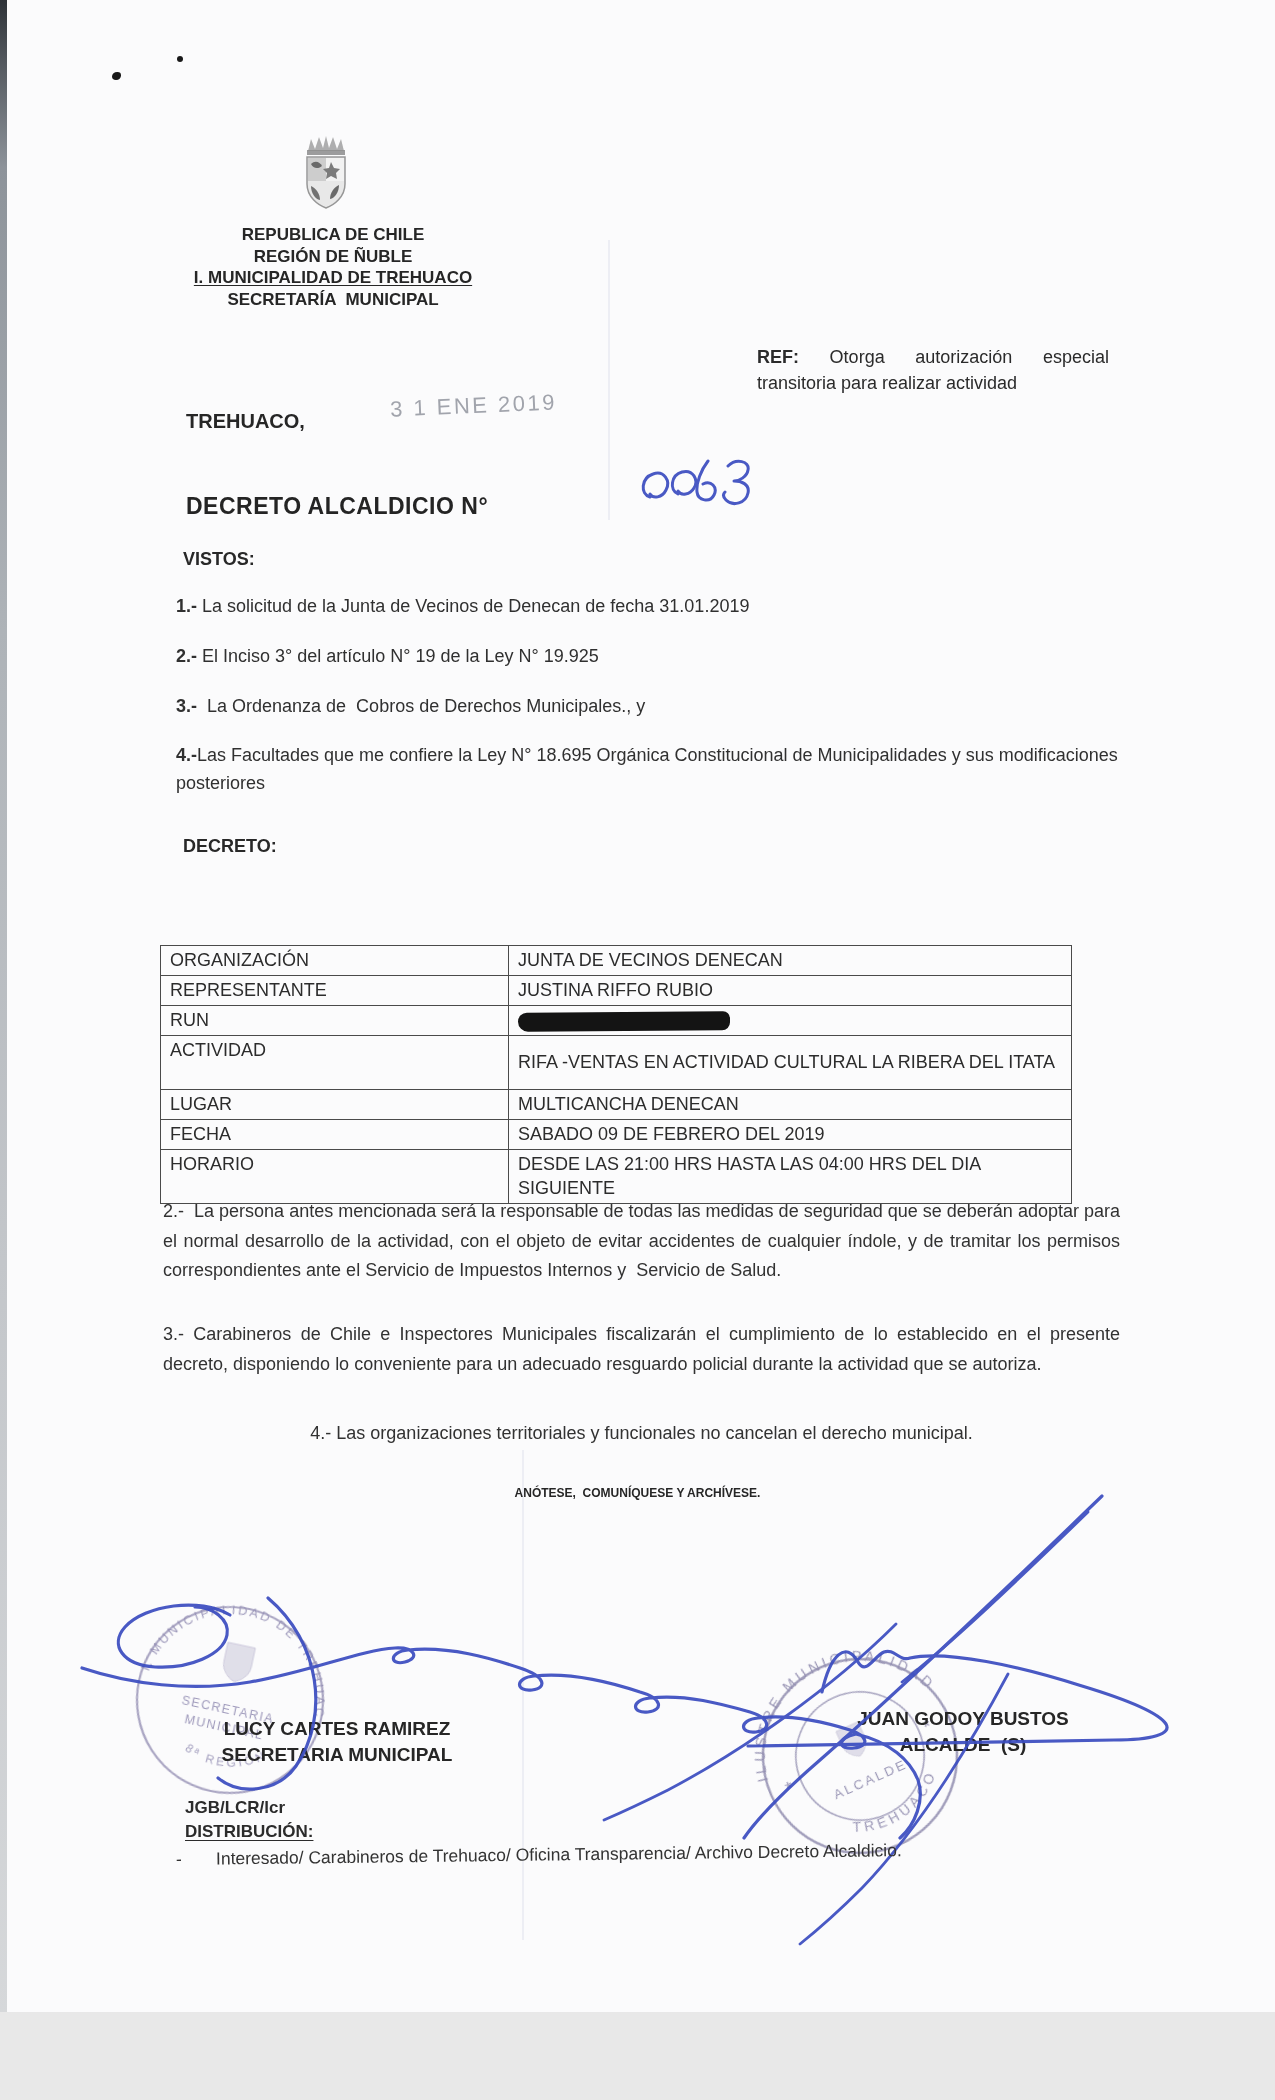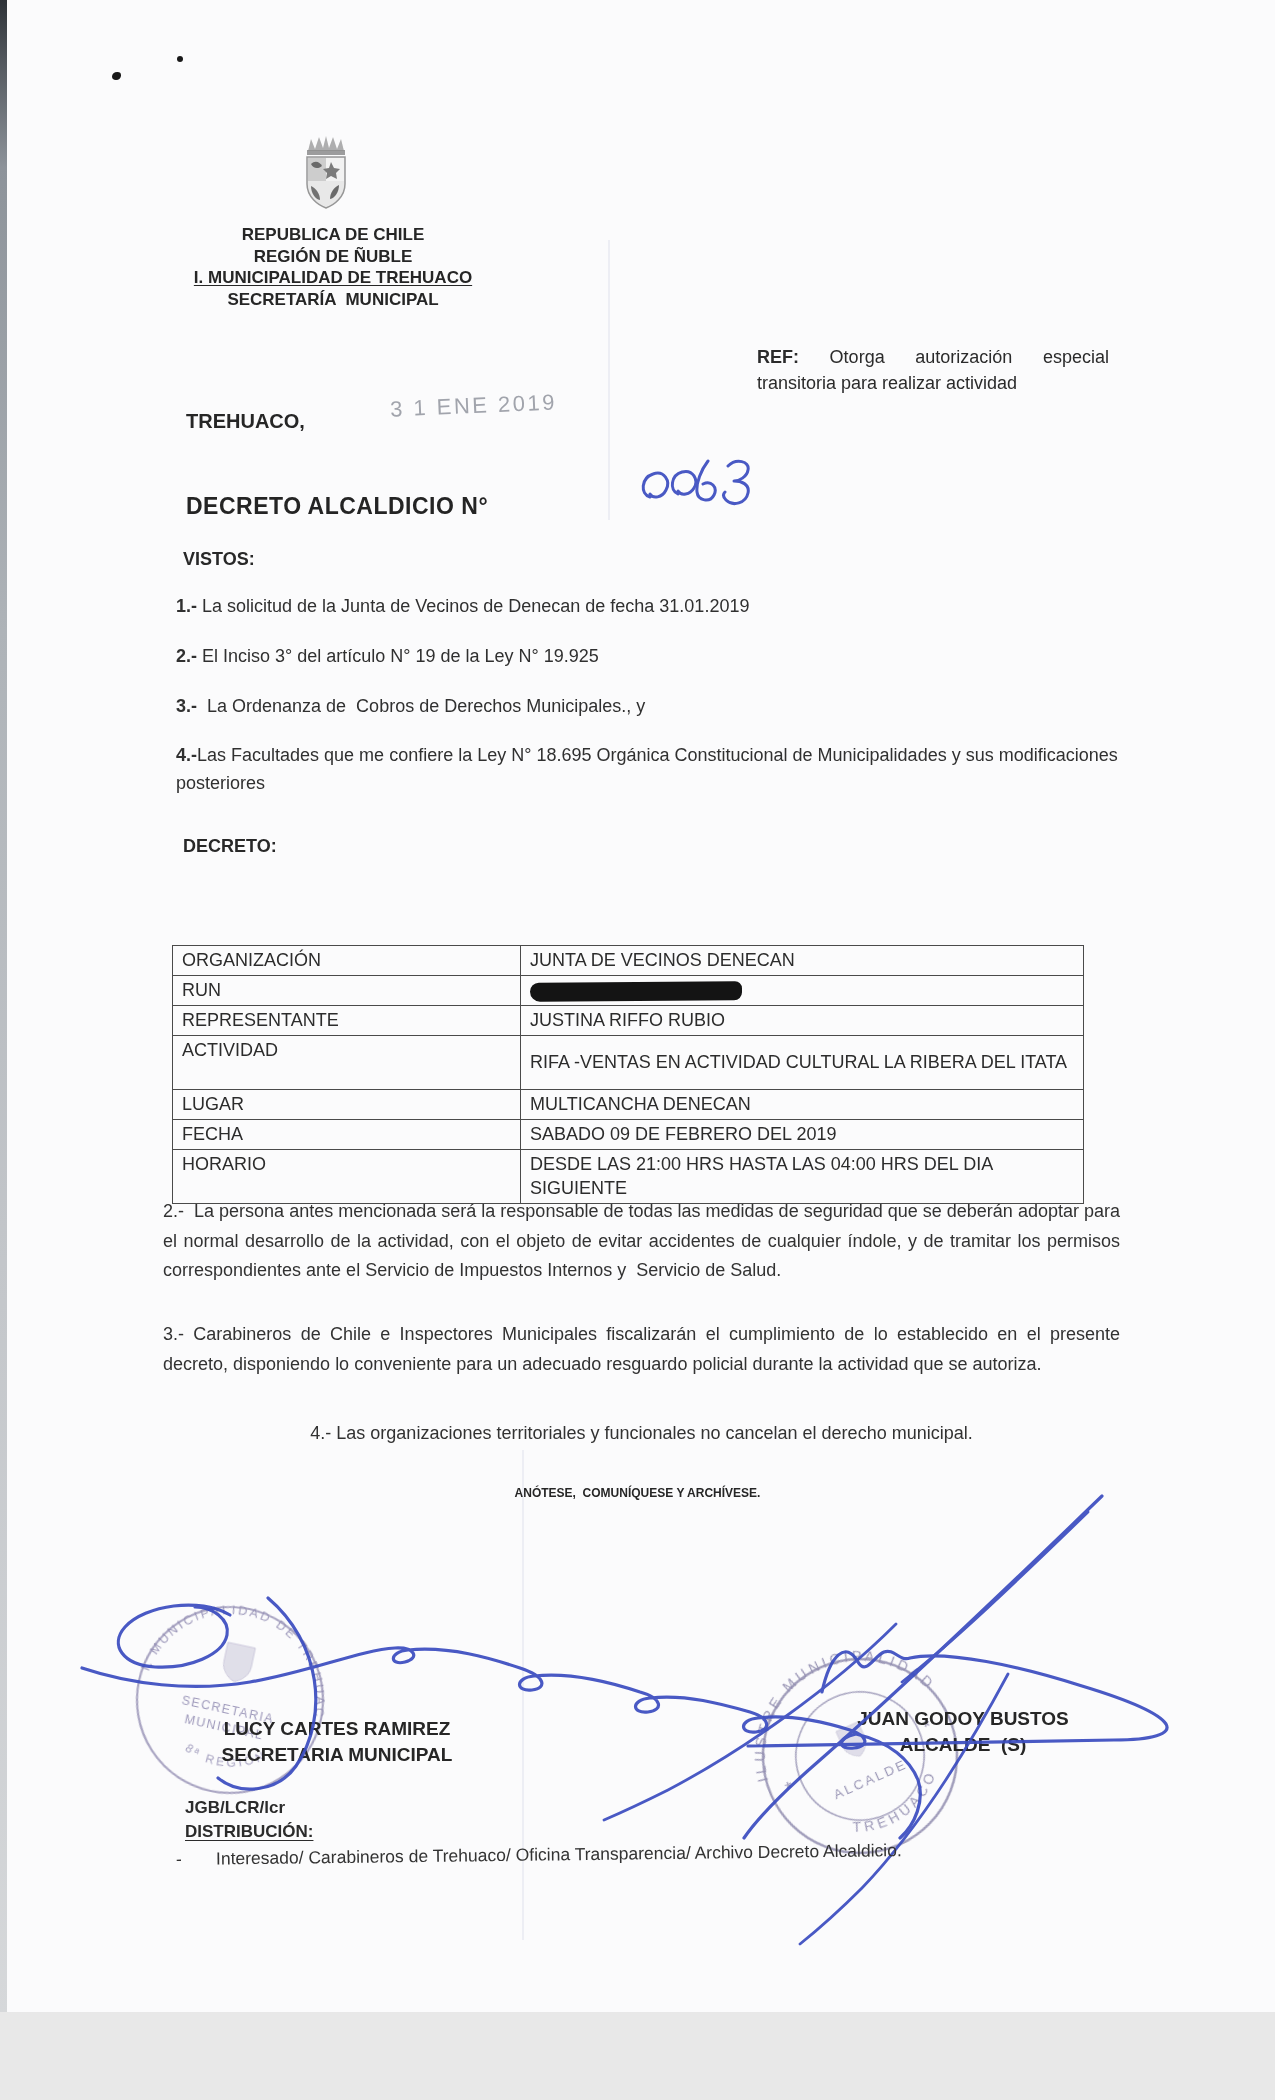--- a/index.html
+++ b/index.html
@@ -34,21 +34,21 @@
     letter-spacing:.5px;color:#242424;margin-top:20px;}
   
   .h-bold{position:absolute;font-size:18px;font-weight:bold;color:#282828;}
   .visto-item{position:absolute;left:176px;width:965px;font-size:18px;line-height:28px;color:#303030;}
   .visto-item .num{font-weight:bold;}
   .clause{position:absolute;left:163px;width:957px;font-size:18px;line-height:29.5px;
     text-align:justify;color:#323232;}
   .clause .b{font-weight:bold;}
   
   table.permit{position:absolute;left:160px;top:945px;width:912px;border-collapse:collapse;
-    font-size:18px;color:#2c2c2c;margin-left:12px;}
+    font-size:18px;color:#2c2c2c;}
   table.permit td{border:1px solid #4a4a4a;padding:2px 6px 3px 9px;vertical-align:middle;line-height:24px;}
   table.permit td.lab{width:332px;}
   tr.r-single{height:28px;} tr.r-double{height:54px;}
   .redaction-bar{display:inline-block;width:212px;height:19px;background:#141414;
     border-radius:9px 7px 8px 10px;transform:rotate(-.4deg);vertical-align:middle;}
   
   .closing{position:absolute;left:0;top:1486px;width:1275px;text-align:center;
     font-size:12px;font-weight:bold;color:#262626;}
   
   .sig-block{position:absolute;width:310px;text-align:center;font-weight:bold;color:#262626;}
@@ -109,26 +109,26 @@
 
   <div class="h-bold" style="left:183px;top:836px;">DECRETO:</div>
 
   <table class="permit">
     <tbody>
       <tr class="r-single">
         <td class="lab">ORGANIZACIÓN</td>
         <td>JUNTA DE VECINOS DENECAN</td>
       </tr>
       <tr class="r-single">
+        <td class="lab">REPRESENTANTE</td>
+        <td>JUSTINA RIFFO RUBIO</td>
+      </tr>
+      <tr class="r-single">
         <td class="lab">RUN</td>
         <td><span class="redaction-bar"></span></td>
-      </tr>
-      <tr class="r-single">
-        <td class="lab">REPRESENTANTE</td>
-        <td>JUSTINA RIFFO RUBIO</td>
       </tr>
       <tr class="r-double">
         <td class="lab" style="vertical-align:top;">ACTIVIDAD</td>
         <td>RIFA  -VENTAS EN ACTIVIDAD CULTURAL LA RIBERA DEL ITATA</td>
       </tr>
       <tr class="r-single">
         <td class="lab">LUGAR</td>
         <td>MULTICANCHA DENECAN</td>
       </tr>
       <tr class="r-single">

